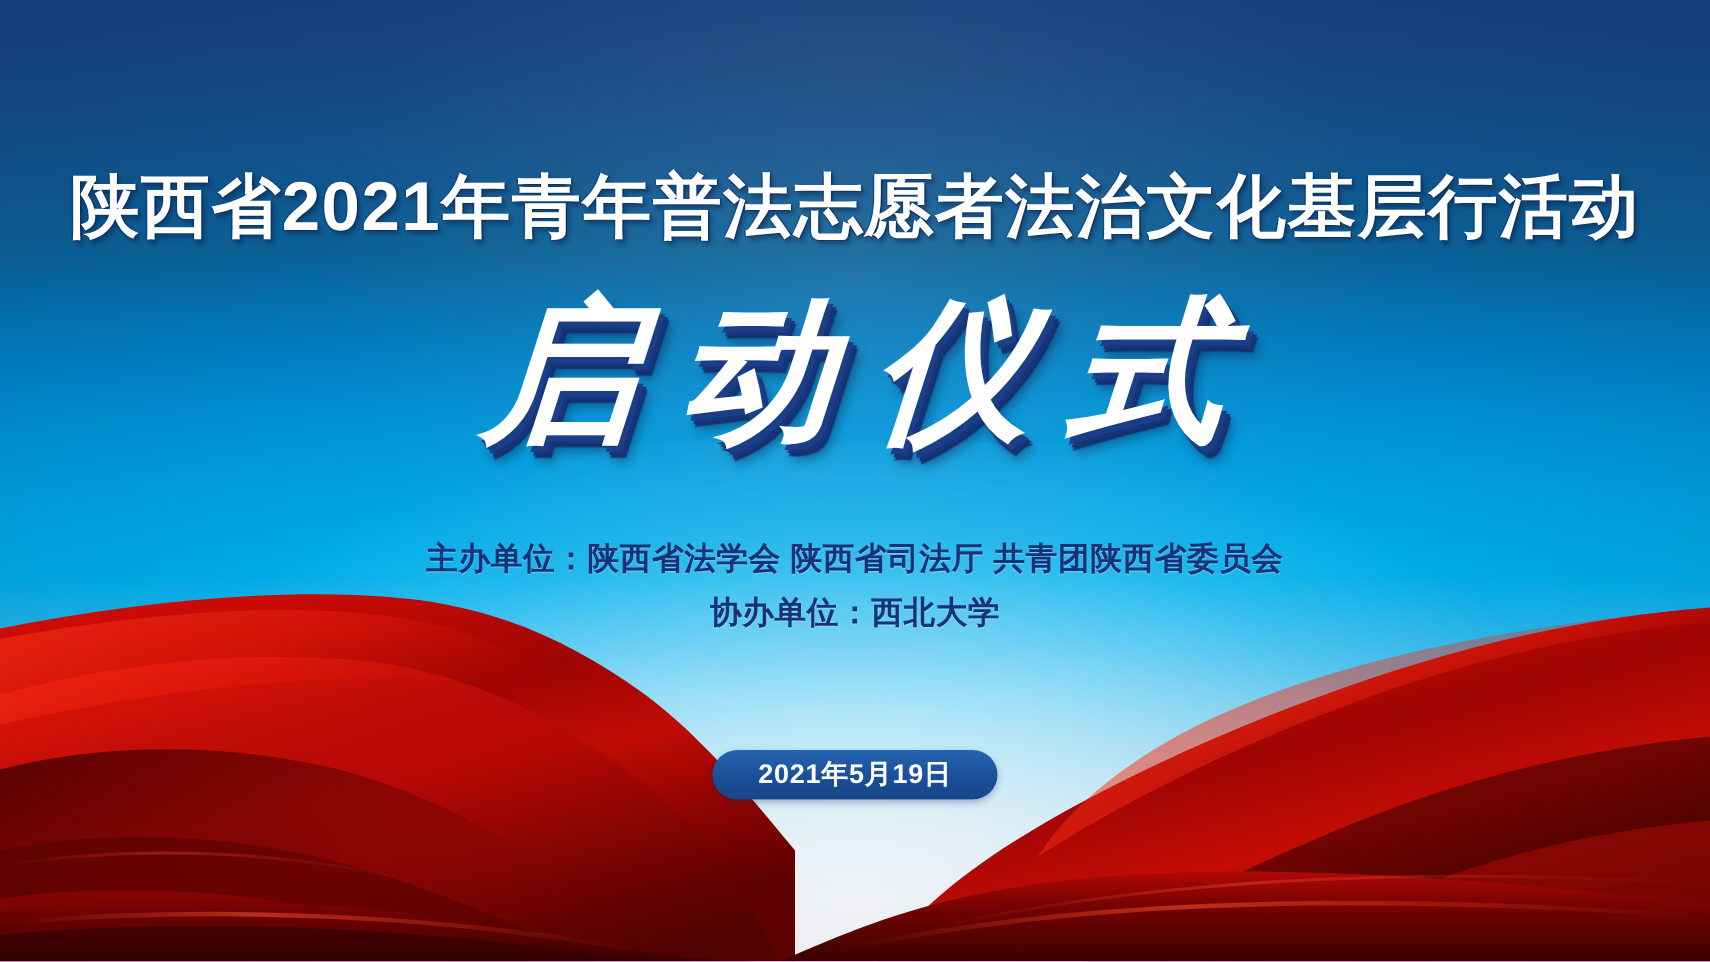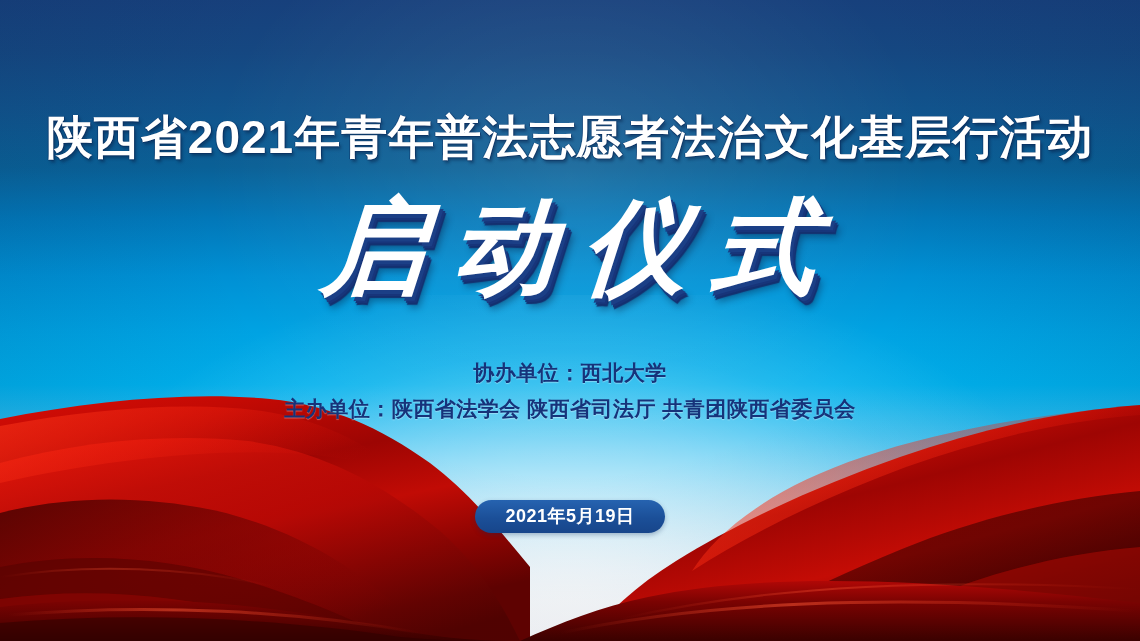--- a/index.html
+++ b/index.html
@@ -259,22 +259,22 @@
     </svg>
   </div>
 
   <div class="content">
 
     <div class="main-title">陕西省2021年青年普法志愿者法治文化基层行活动</div>
 
     <div class="headline">启动仪式</div>
 
     <div class="orgs">
+      <div class="org-line">主办单位：陕西省法学会  陕西省司法厅  共青团陕西省委员会</div>
       <div class="org-line">协办单位：西北大学</div>
-      <div class="org-line">主办单位：陕西省法学会  陕西省司法厅  共青团陕西省委员会</div>
     </div>
 
     <div class="date-badge-wrap">
       <span class="date-badge">2021年5月19日</span>
     </div>
 
   </div>
 </div>
 
 </body></html>

